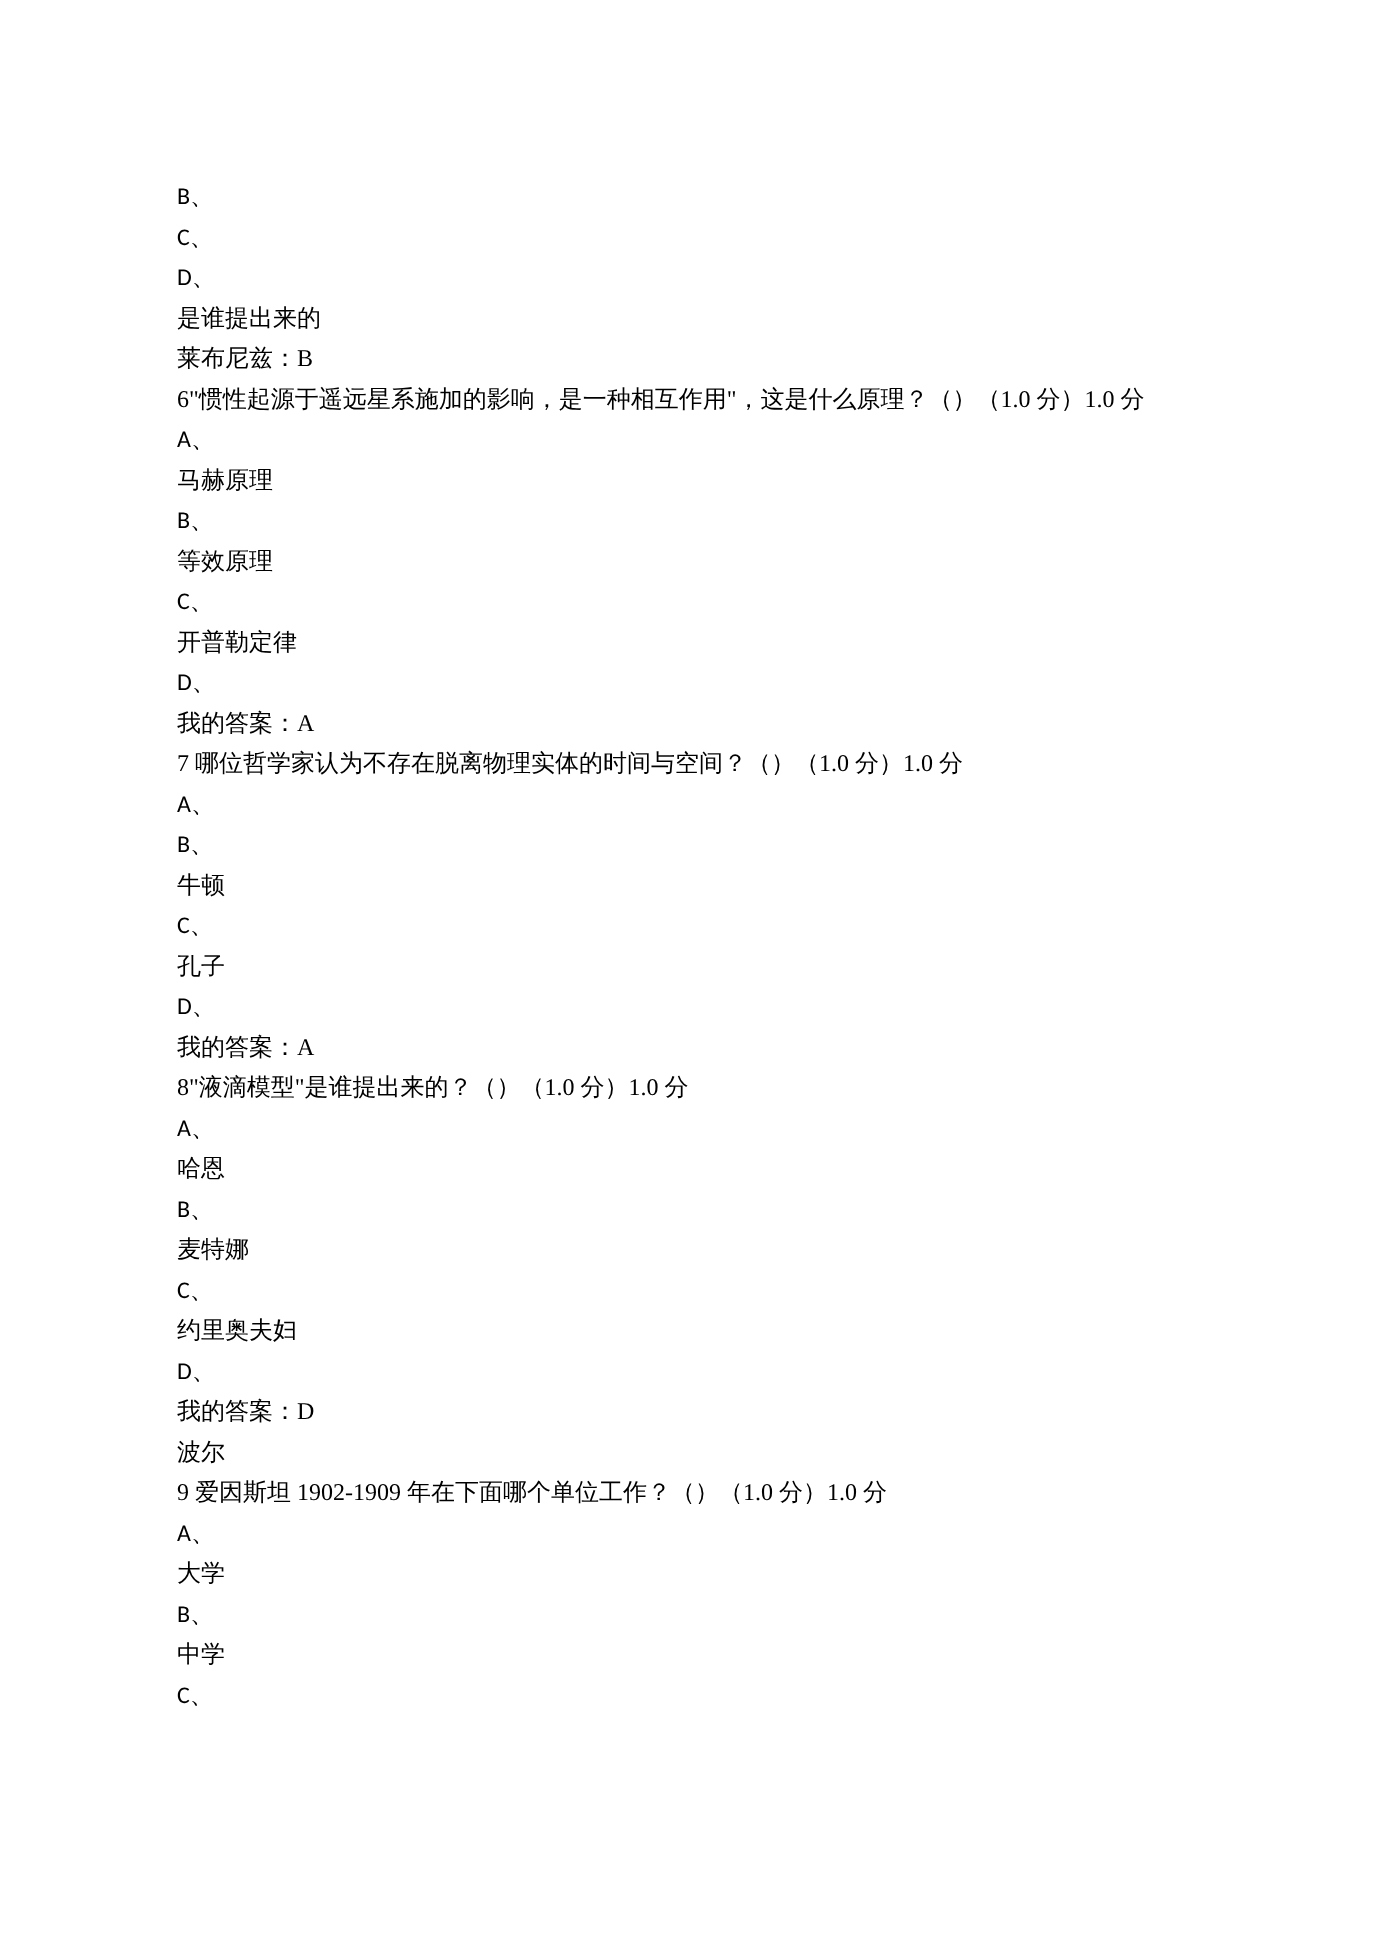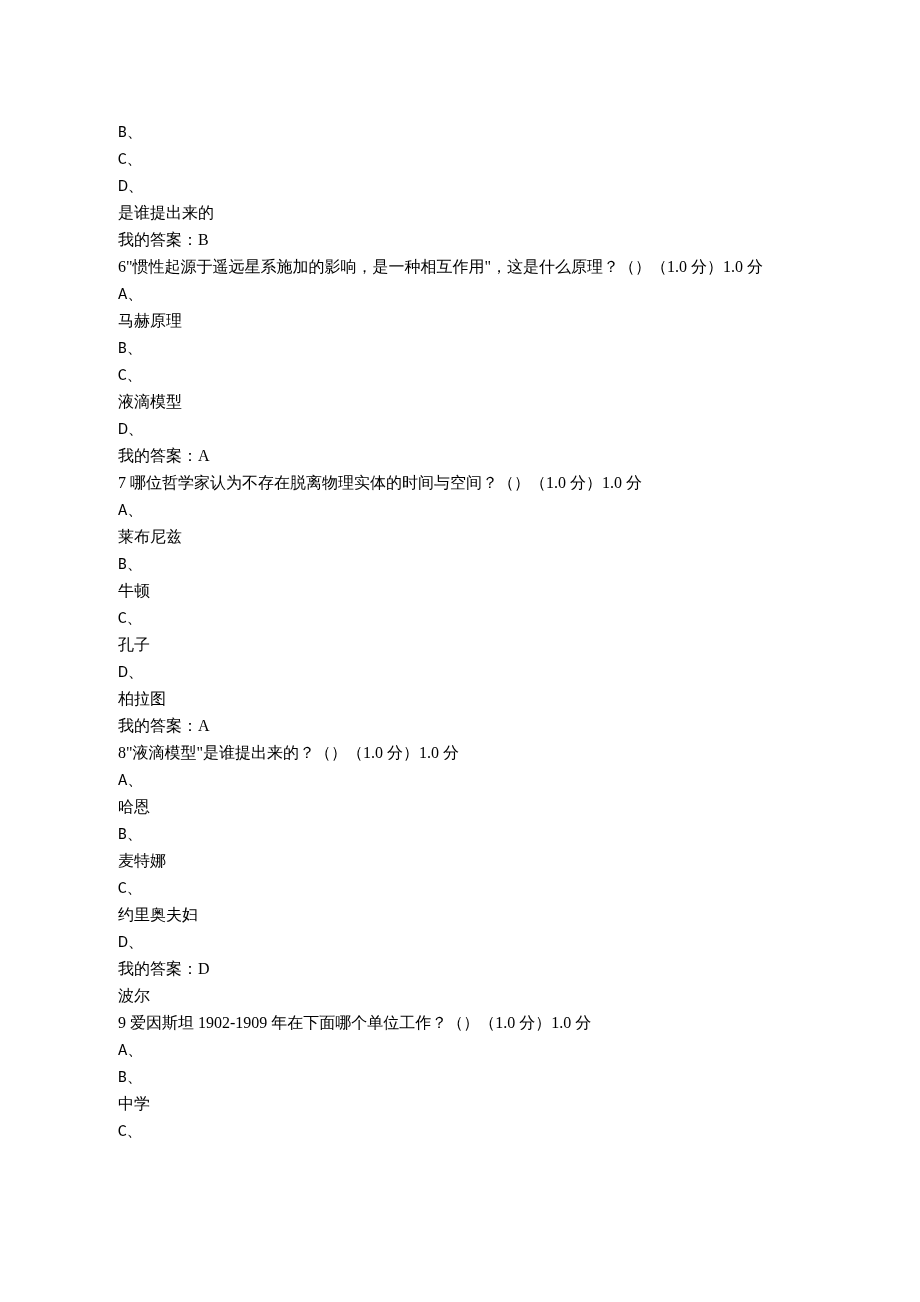--- a/index.html
+++ b/index.html
@@ -23,47 +23,47 @@
   }
 </style>
 </head>
 <body>
 
 <div class="page" id="page">
     <div class="line latin">B、</div>
     <div class="line latin">C、</div>
     <div class="line latin">D、</div>
     <div class="line">是谁提出来的</div>
-    <div class="line">我的答案：B</div>
+    <div class="line">莱布尼兹：B</div>
     <div class="line">6"惯性起源于遥远星系施加的影响，是一种相互作用"，这是什么原理？（）（1.0 分）1.0 分</div>
     <div class="line latin">A、</div>
     <div class="line">马赫原理</div>
     <div class="line latin">B、</div>
+    <div class="line">等效原理</div>
     <div class="line latin">C、</div>
-    <div class="line">液滴模型</div>
+    <div class="line">开普勒定律</div>
     <div class="line latin">D、</div>
     <div class="line">我的答案：A</div>
     <div class="line">7 哪位哲学家认为不存在脱离物理实体的时间与空间？（）（1.0 分）1.0 分</div>
     <div class="line latin">A、</div>
-    <div class="line">莱布尼兹</div>
     <div class="line latin">B、</div>
     <div class="line">牛顿</div>
     <div class="line latin">C、</div>
     <div class="line">孔子</div>
     <div class="line latin">D、</div>
-    <div class="line">柏拉图</div>
     <div class="line">我的答案：A</div>
     <div class="line">8"液滴模型"是谁提出来的？（）（1.0 分）1.0 分</div>
     <div class="line latin">A、</div>
     <div class="line">哈恩</div>
     <div class="line latin">B、</div>
     <div class="line">麦特娜</div>
     <div class="line latin">C、</div>
     <div class="line">约里奥夫妇</div>
     <div class="line latin">D、</div>
     <div class="line">我的答案：D</div>
     <div class="line">波尔</div>
     <div class="line">9 爱因斯坦 1902-1909 年在下面哪个单位工作？（）（1.0 分）1.0 分</div>
     <div class="line latin">A、</div>
+    <div class="line">大学</div>
     <div class="line latin">B、</div>
     <div class="line">中学</div>
     <div class="line latin">C、</div>
   </div>
 
 </body></html>

